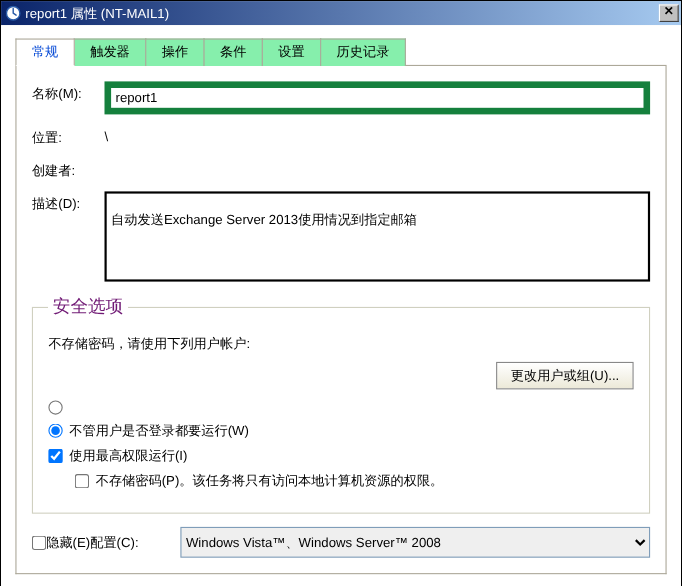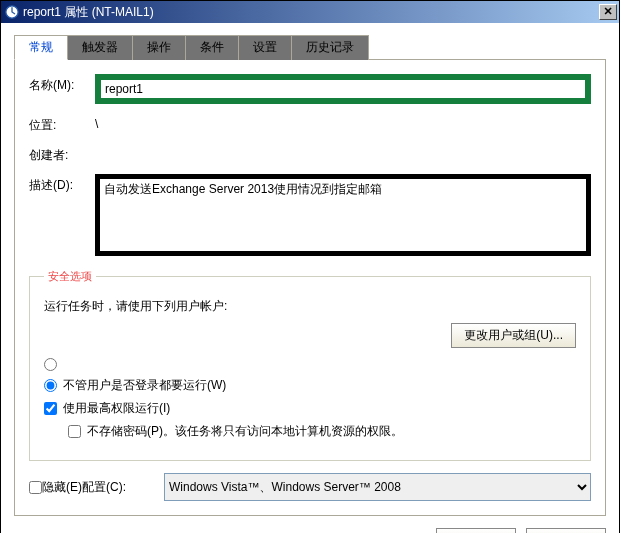--- a/index.html
+++ b/index.html
@@ -4,31 +4,31 @@
   <style>
     * { box-sizing: border-box; margin: 0; padding: 0; }
     body { font-family: "Microsoft YaHei", SimSun, Tahoma, sans-serif; font-size: 12px; background: #fff; }
     .window { width: 620px; border: 1px solid #000; background: #ece9d8; position: relative; }
     .titlebar { background: linear-gradient(to right, #0a246a, #a6caf0); color: #fff; height: 22px; display: flex; align-items: center; padding: 0 2px 0 4px; }
     .titlebar .icon { width: 14px; height: 14px; margin-right: 4px; flex-shrink: 0; }
     .titlebar .title-text { flex: 1; font-size: 12px; font-family: SimSun, Tahoma, sans-serif; }
     .titlebar .close-btn { width: 18px; height: 16px; background: #c0c0c0; border: 1px solid #fff; border-right-color:#404040; border-bottom-color:#404040; color: #000; font-weight: bold; text-align: center; line-height: 12px; font-size: 11px; cursor: pointer; font-family: Arial; }
     .content { padding: 10px 12px 12px 12px; background: #fff; border: 1px solid #fff; }
     .tabs { display: flex; border-bottom: 1px solid #aca899; }
-    .tab { padding: 3px 14px; border: 1px solid #aca899; border-bottom: none; background: #737373; font-size: 12px; position: relative; top: 1px; cursor: pointer; margin-right: -1px; }
+    .tab { padding: 3px 14px; border: 1px solid #aca899; border-bottom: none; background: #86efac; font-size: 12px; position: relative; top: 1px; cursor: pointer; margin-right: -1px; }
     .tab.active { background: #fff; border-bottom: 1px solid #fff; z-index: 2; color: #0046d5; }
     .tab-panel { border: 1px solid #aca899; border-top: none; padding: 14px 14px 14px 14px; background: #fff; }
     .form-row { display: flex; align-items: flex-start; margin-bottom: 10px; }
     .form-row .lbl { width: 66px; padding-top: 3px; font-size: 12px; }
     .form-row .val { flex: 1; }
     .text-input { width: 100%; border: 6px solid #15803d; padding: 2px 4px; font-size: 12px; font-family: inherit; }
-    .textarea { width: 100%; height: 82px; border: 5px solid #000000; padding: 2px 4px; font-size: 12px; font-family: inherit; resize: none; }
+    .textarea { width: 100%; height: 82px; border: 2px solid #000000; padding: 16px 4px; font-size: 12px; font-family: inherit; resize: none; }
     .plain-val { padding-top: 3px; font-size: 12px; }
     fieldset.security { border: 1px solid #d0d0c0; padding: 10px 14px 14px 14px; margin-top: 6px; }
-    fieldset.security legend { font-size: 11px; padding: 0 4px; color: #ef4444; }
+    fieldset.security legend { font-size: 16px; padding: 0 4px; color: #701a75; }
     .sec-prompt { flex: 1; padding: 4px 0 8px 0; }
     .change-btn-row { display: flex; justify-content: flex-end; margin-bottom: 10px; }
     .winbtn { border: 1px solid #888; background: linear-gradient(#fff,#ece9d8); padding: 3px 12px; font-size: 12px; font-family: inherit; cursor: pointer; min-width: 90px; }
     .radio-row, .check-row { display: flex; align-items: center; margin: 6px 0; }
     .radio-row input, .check-row input { margin-right: 6px; }
     .check-indent { margin-left: 24px; }
     .bottom-row { display: flex; align-items: center; margin-top: 12px; }
     .bottom-row .hide-chk { display: flex; align-items: center; }
     .bottom-row .config-lbl { margin-right: 6px; }
     .config-select { flex: 1; border: 1px solid #7f9db9; font-size: 12px; font-family: inherit; height: 28px; margin-left: 32px; }
@@ -79,21 +79,21 @@
       </div>
 
       <div class="form-row">
         <div class="lbl">描述(D):</div>
         <div class="val"><textarea class="textarea" style="">自动发送Exchange Server 2013使用情况到指定邮箱</textarea></div>
       </div>
 
       <fieldset class="security">
         <legend>安全选项</legend>
 
-        <div class="sec-prompt">运行任务时，请使用下列用户帐户:</div>
+        <div class="sec-prompt">不存储密码，请使用下列用户帐户:</div>
 
         <div class="change-btn-row">
           <button class="winbtn">更改用户或组(U)...</button>
         </div>
 
         <div class="radio-row">
           <input type="radio" name="runmode" style="">
         </div>
 
         <div class="radio-row">

